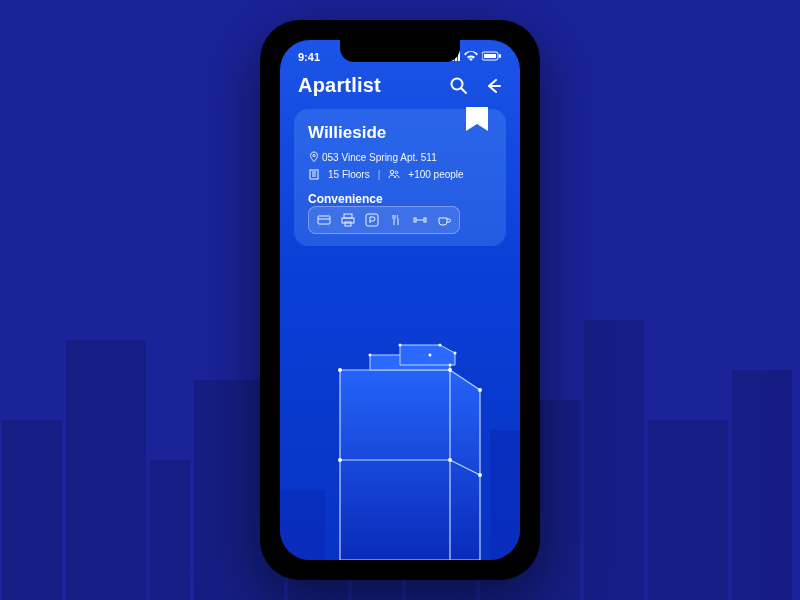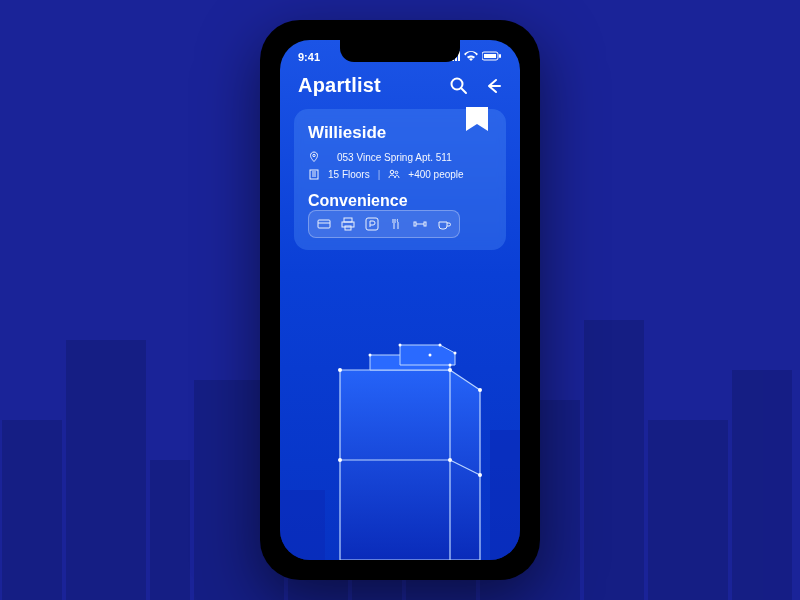--- a/index.html
+++ b/index.html
@@ -90,29 +90,29 @@
     top: -2px;
     right: 18px;
     width: 22px;
     height: 28px;
     cursor: pointer;
   }
   .card-title { font-size: 17px; font-weight: 700; margin-bottom: 8px; }
   .info-row {
     display: flex;
     align-items: center;
-    gap: 17px;
+    gap: 2px;
     font-size: 10px;
     font-weight: 500;
     margin-bottom: 5px;
     opacity: 0.95;
   }
   .info-row.meta { gap: 8px; }
   .divider-v { opacity: 0.6; }
-  .conv-label { font-size: 16px; font-weight: 600; margin: 12px 0 0; }
+  .conv-label { font-size: 12px; font-weight: 600; margin: 12px 0 0; }
   .conv-icons-box {
     background: rgba(255,255,255,0.12);
     border: 1px solid rgba(255,255,255,0.3);
     border-radius: 8px;
     padding: 6px 8px;
     display: flex;
     gap: 10px;
     align-items: center;
     width: fit-content;
   }
@@ -257,21 +257,21 @@
               <line x1="4" y1="6" x2="8" y2="6" stroke="#fff" stroke-width="1"></line>
               <line x1="4" y1="8" x2="8" y2="8" stroke="#fff" stroke-width="1"></line>
             </svg>
           <span>15 Floors</span>
           <span class="divider-v">|</span>
           <svg class="mini-icon" viewBox="0 0 12 12">
               <circle cx="4" cy="4" r="1.8" fill="none" stroke="#fff" stroke-width="1"></circle>
               <circle cx="8.5" cy="4.5" r="1.3" fill="none" stroke="#fff" stroke-width="1"></circle>
               <path d="M1 10c0-2 1.5-3 3-3s3 1 3 3M7 10c0-1.5 1-2.5 2-2.5s2 1 2 2.5" fill="none" stroke="#fff" stroke-width="1"></path>
             </svg>
-          <span>+400 people</span>
+          <span>+100 people</span>
         </div>
         <div class="conv-label">Convenience</div>
         <div class="conv-icons-box">
           <svg class="conv-i" viewBox="0 0 14 14">
               <rect x="1" y="3" width="12" height="8" rx="1" fill="none" stroke="#fff" stroke-width="1"></rect>
               <line x1="1" y1="6" x2="13" y2="6" stroke="#fff" stroke-width="1"></line>
             </svg>
           <svg class="conv-i" viewBox="0 0 14 14">
               <rect x="3" y="1" width="8" height="4" fill="none" stroke="#fff" stroke-width="1"></rect>
               <rect x="1" y="5" width="12" height="5" fill="none" stroke="#fff" stroke-width="1"></rect>

